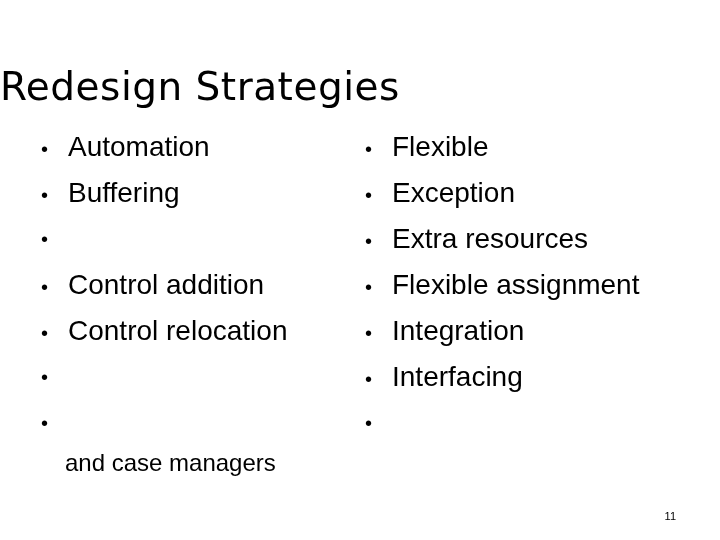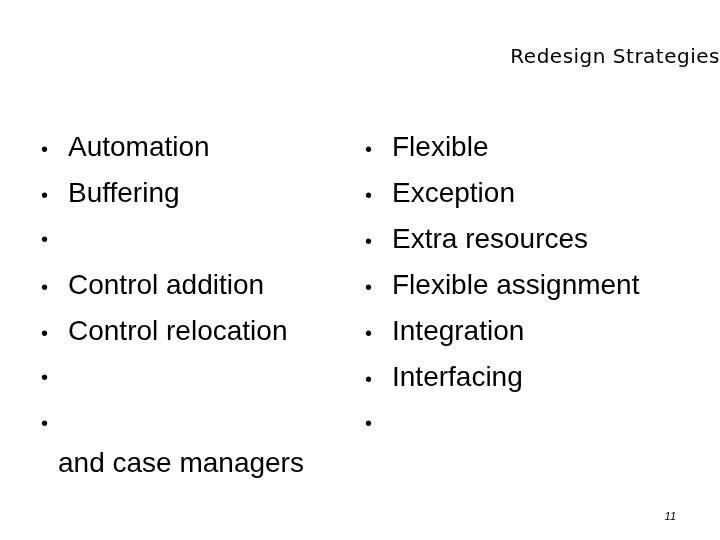--- a/index.html
+++ b/index.html
@@ -11,26 +11,26 @@
     position: relative;
     width: 720px;
     height: 540px;
     background: #ffffff;
     overflow: hidden;
     color: #000000;
     font-family: "Liberation Sans", sans-serif;
   }
   .slide-title {
     position: absolute;
-    top: 44px;
+    top: 64px;
     left: 0;
     width: 100%;
-    text-align: right;
+    text-align: left;
     font-family: "DejaVu Sans", sans-serif;
-    font-size: 20px;
+    font-size: 39px;
     font-weight: 400;
     letter-spacing: 0.5px;
     color: #000000;
   }
   .content {
     position: absolute;
     top: 124px;
     left: 0;
     right: 0;
     display: flex;
@@ -60,34 +60,33 @@
     display: inline-block;
     width: 27px;
     flex: 0 0 27px;
     font-size: 20px;
     line-height: 46px;
   }
   .bullet-text {
     display: inline-block;
   }
   .continuation-line {
-    margin-left: 17px;
+    margin-left: 24px;
     margin-top: -4px;
-    font-size: 28px;
+    font-size: 24px;
     line-height: 42px;
     white-space: nowrap;
   }
   .page-number {
     position: absolute;
     right: 44px;
     bottom: 18px;
     font-size: 11px;
     font-family: "Liberation Sans", sans-serif;
     color: #000000;
-    font-style: italic;
   }
 </style>
 </head>
 <body>
 
 <div class="slide">
 
   <div class="slide-title">Redesign Strategies</div>
 
   <div class="content">

